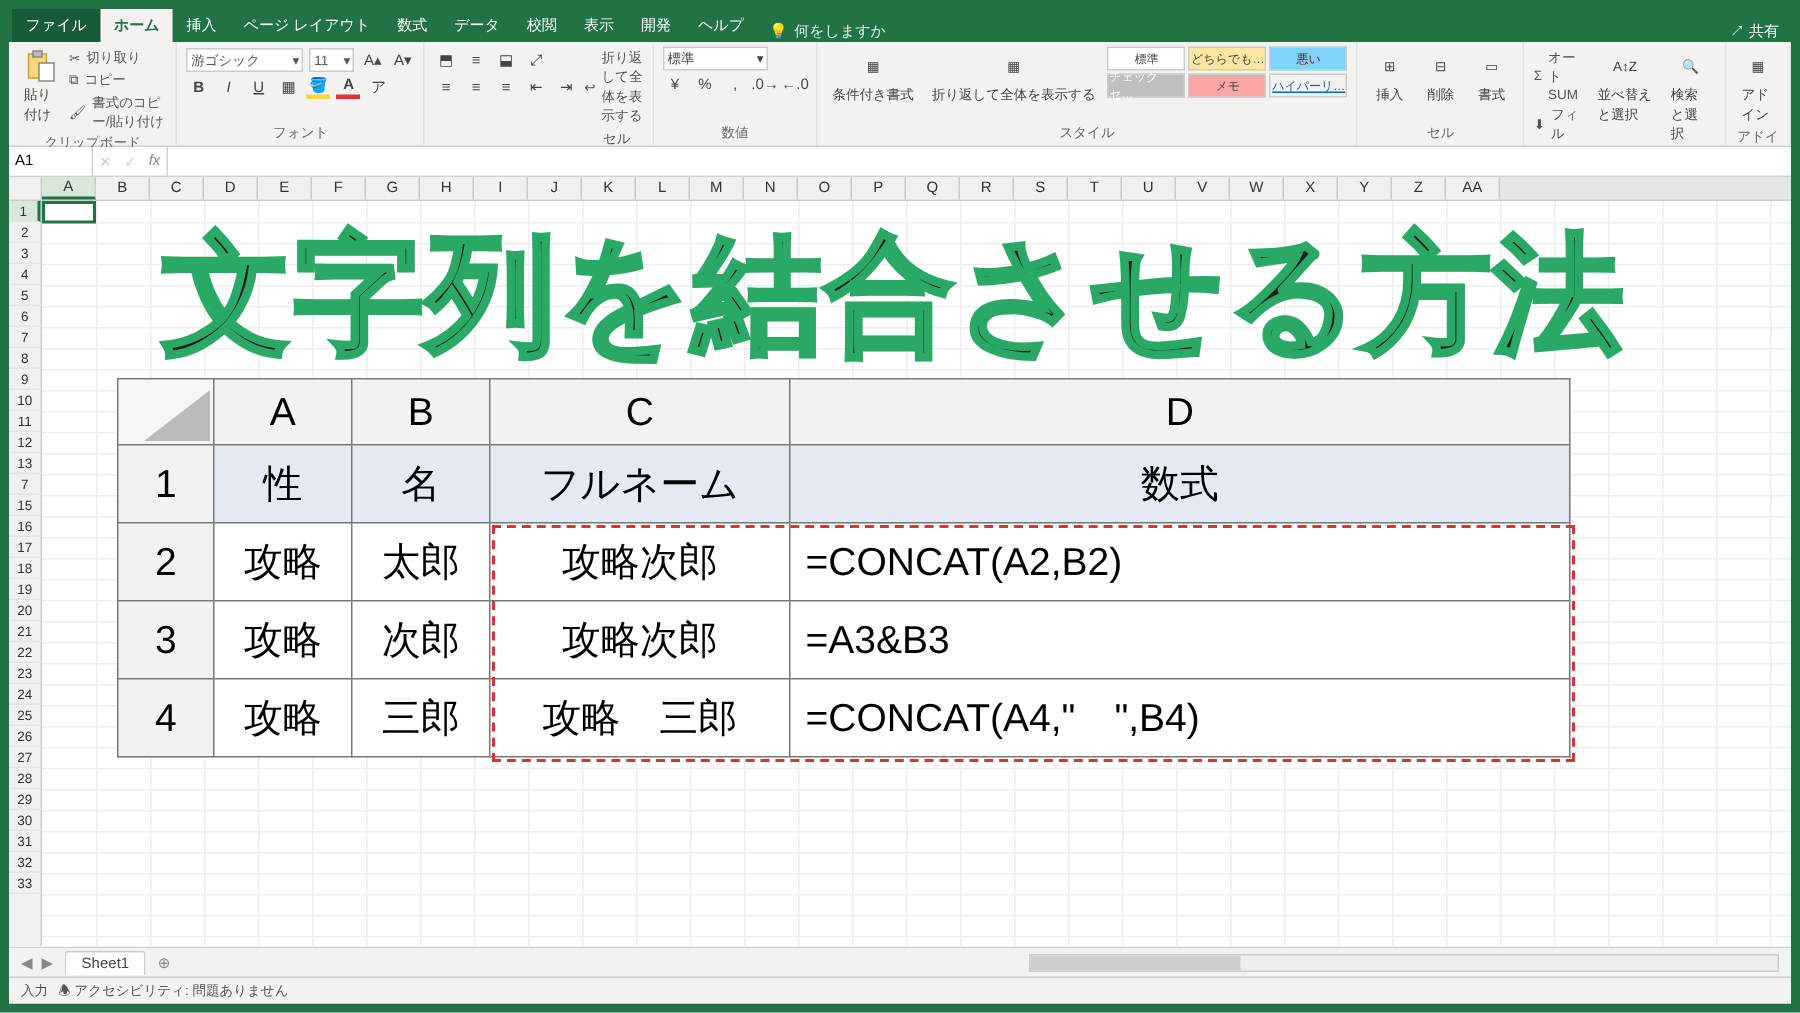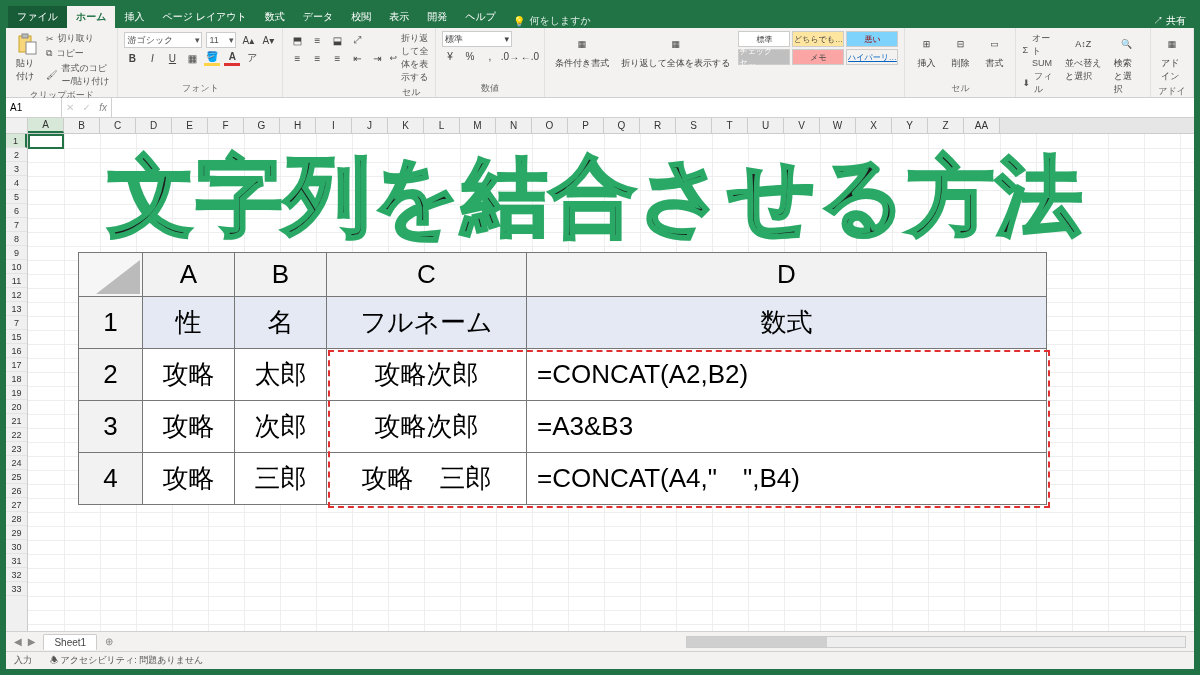--- a/index.html
+++ b/index.html
@@ -274,21 +274,21 @@
     height:12px; width:500px; background:#eee; border:1px solid #ccc; position:relative;
   }
   .sheettabs .hscroll .thumb {
     position:absolute; left:0; top:0; bottom:0; width:140px; background:#cfcfcf;
   }
 
   
   .statusbar {
     height:18px; background:#f3f2f1; border-top:1px solid #d0d0d0;
     display:flex; align-items:center; font-size:9px; color:#555;
-    padding:0 8px; gap:18px;
+    padding:0 8px; gap:7px;
   }
   .statusbar .right { margin-left:auto; display:flex; align-items:center; gap:10px;}
   .zoom-slider {
     width:80px; height:4px; background:#ccc; position:relative;
   }
   .zoom-slider .knob {
     position:absolute; top:-3px; left:38px; width:8px; height:10px; background:#888;
   }
   .viewbtn {
     width:16px; height:14px; border:1px solid #bbb; background:#fff;
@@ -458,20 +458,21 @@
               <div class="style-swatch" style="background:#7dd3fc;color:#900">悪い</div>
             </div>
             <div style="display:flex; gap:2px; margin-top:2px">
               <div class="style-swatch" style="background:#bfbfbf;color:#fff">チェック セ…</div>
               <div class="style-swatch" style="background:#fca5a5">メモ</div>
               <div class="style-swatch" style="color:#0563c1;text-decoration:underline">ハイパーリ…</div>
             </div>
           </div>
         </div>
       </div>
+      <div class="group-label">スタイル</div>
     </div>
 
     <div class="ribbon-group">
       <div class="group-body">
         <div class="big-btn">
             <span class="ico">⊞</span>
             <span>挿入</span>
           </div>
         <div class="big-btn">
             <span class="ico">⊟</span>

